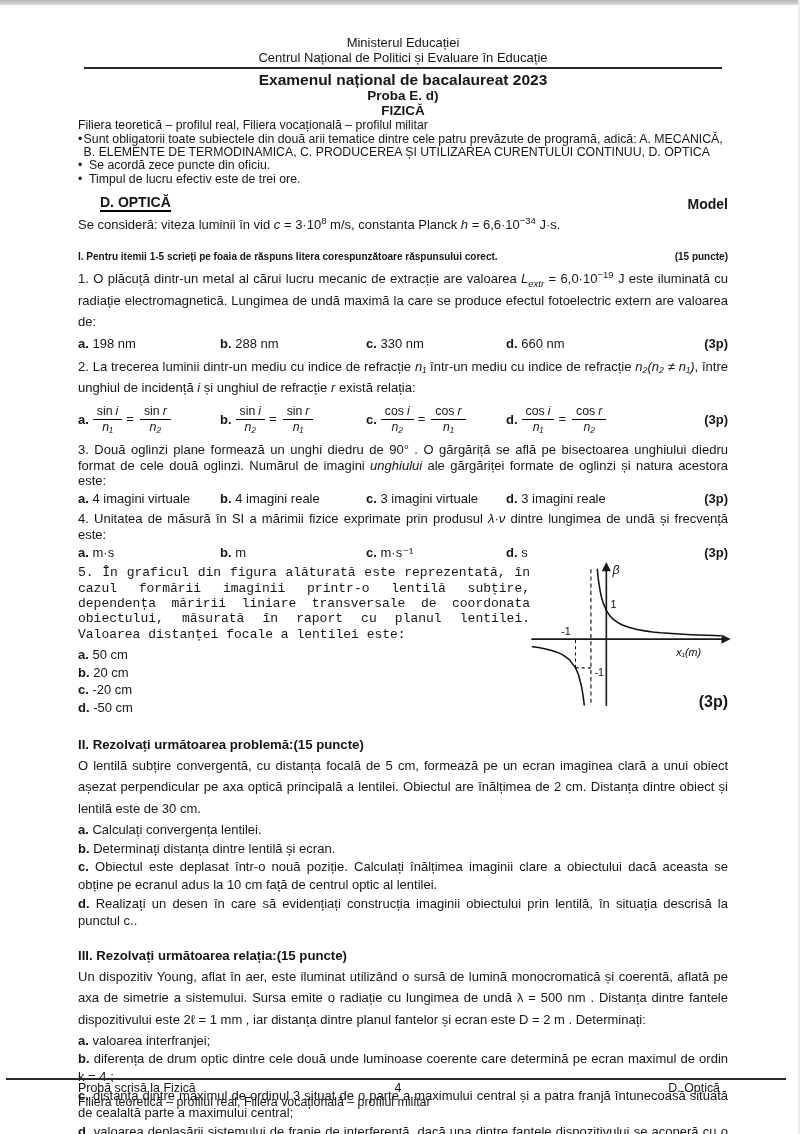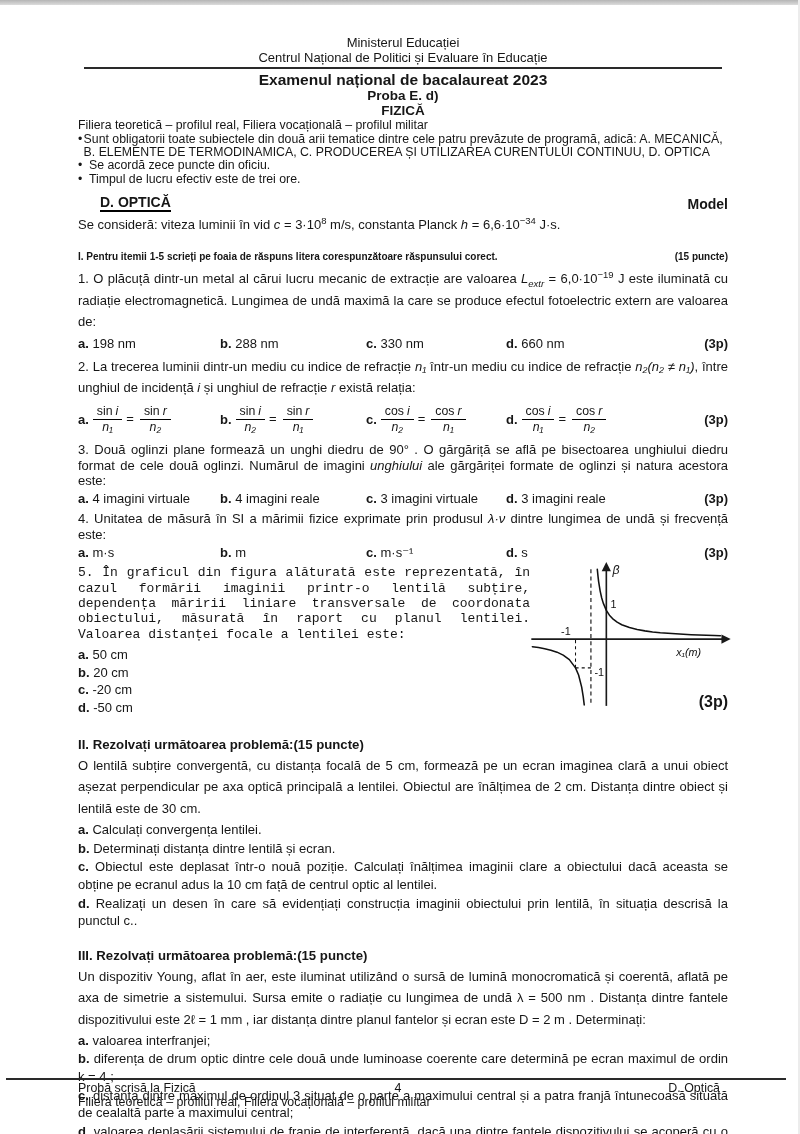--- a/index.html
+++ b/index.html
@@ -186,21 +186,21 @@
     <span>II. Rezolvați următoarea problemă:</span>
     <span>(15 puncte)</span>
   </div>
   <p class="p22">O lentilă subțire convergentă, cu distanța focală de 5 cm, formează pe un ecran imaginea clară a unui obiect așezat perpendicular pe axa optică principală a lentilei. Obiectul are înălțimea de 2 cm. Distanța dintre obiect și lentilă este de 30 cm.</p>
   <p class="item"><span class="b">a.</span> <span>Calculați convergența lentilei.</span></p>
   <p class="item"><span class="b">b.</span> <span>Determinați distanța dintre lentilă și ecran.</span></p>
   <p class="item"><span class="b">c.</span> <span>Obiectul este deplasat într-o nouă poziție. Calculați înălțimea imaginii clare a obiectului dacă aceasta se obține pe ecranul adus la 10 cm față de centrul optic al lentilei.</span></p>
   <p class="item"><span class="b">d.</span> <span>Realizați un desen în care să evidențiați construcția imaginii obiectului prin lentilă, în situația descrisă la punctul c..</span></p>
 
   <div class="sech s3">
-    <span>III. Rezolvați următoarea problemă:</span>
+    <span>III. Rezolvați următoarea relația:</span>
     <span>(15 puncte)</span>
   </div>
   <p class="p22">Un dispozitiv Young, aflat în aer, este iluminat utilizând o sursă de lumină monocromatică și coerentă, aflată pe axa de simetrie a sistemului. Sursa emite o radiație cu lungimea de undă λ = 500 nm . Distanța dintre fantele dispozitivului este 2ℓ = 1 mm , iar distanța dintre planul fantelor și ecran este D = 2 m . Determinați:</p>
   <p class="item"><span class="b">a.</span> <span>valoarea interfranjei;</span></p>
   <p class="item"><span class="b">b.</span> <span>diferența de drum optic dintre cele două unde luminoase coerente care determină pe ecran maximul de ordin k = 4 ;</span></p>
   <p class="item"><span class="b">c.</span> <span>distanța dintre maximul de ordinul 3 situat de o parte a maximului central și a patra franjă întunecoasă situată de cealaltă parte a maximului central;</span></p>
   <p class="item"><span class="b">d.</span> <span>valoarea deplasării sistemului de franje de interferență, dacă una dintre fantele dispozitivului se acoperă cu o lamelă cu fețele plane și paralele, de grosime e = 0,02 mm, confecționată dintr-un material cu indicele de refracție n = 1,5 .</span></p>
 
 </div>
 

